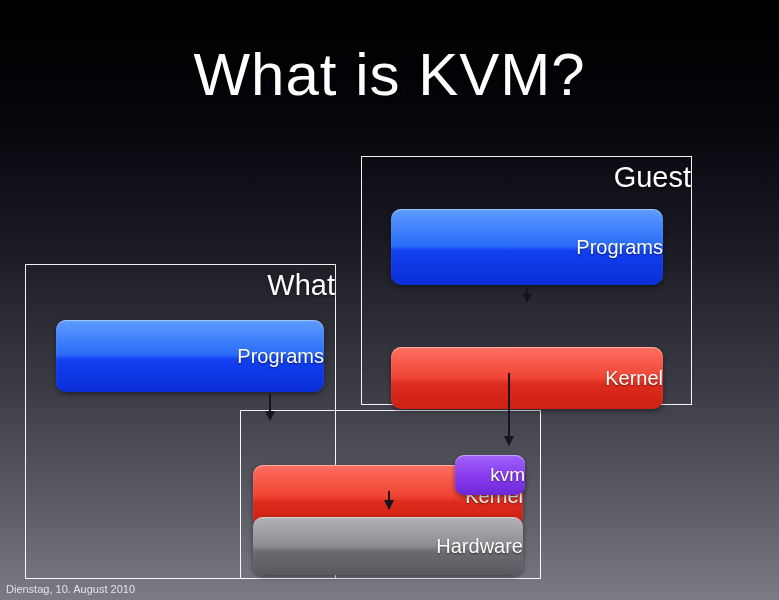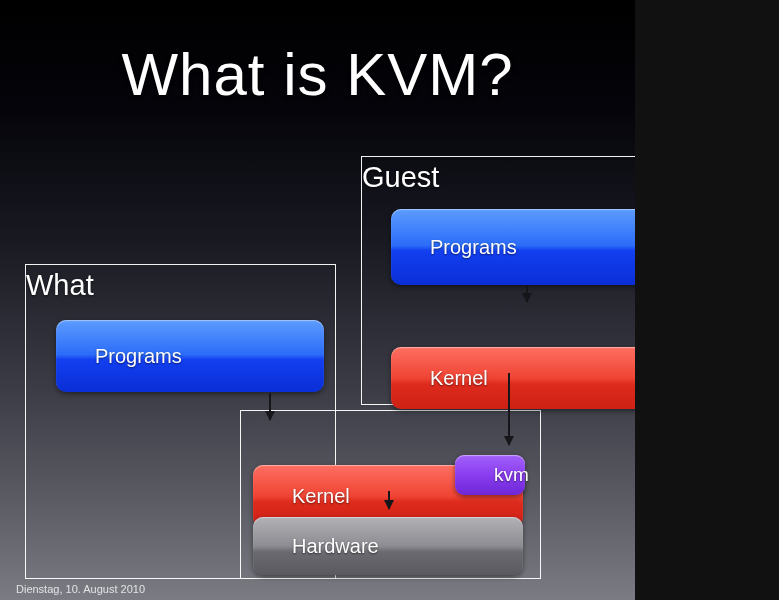--- a/index.html
+++ b/index.html
@@ -1,19 +1,19 @@
 <!DOCTYPE html>
 <html><head>
 <meta charset="utf-8">
 <style>
   * { margin:0; padding:0; box-sizing:border-box; }
   html,body { background:#111; }
   .slide {
     position:relative;
-    width:635px; height:600px;
+    width:779px; height:600px;
     overflow:hidden;
     font-family:"Liberation Sans", sans-serif;
     background:linear-gradient(180deg,
       #000000 0%,
       #04040a 18%,
       #191922 40%,
       #3c3c46 65%,
       #5e5e67 85%,
       #7b7b83 100%);
     color:#fff;
@@ -28,51 +28,50 @@
   .frame {
     position:absolute;
     border:1.5px solid rgba(255,255,255,0.95);
     z-index:1;
   }
   .guest-frame  { left:361px; top:156px; width:331px; height:249px; }
   .host-frame   { left:25px;  top:264px; width:311px; height:315px; }
   .kernel-frame { left:240px; top:410px; width:301px; height:169px; }
   .frame-label {
     position:absolute; top:4px; left:0; width:100%;
-    text-align:left; font-size:29px; color:#fff;
+    text-align:right; font-size:29px; color:#fff;
     text-shadow:0 1px 3px rgba(0,0,0,0.6);
   }
   .box {
     position:absolute;
-    display:flex; align-items:center; justify-content:flex-start;
+    display:flex; align-items:center; justify-content:flex-end;
     border-radius:10px;
     font-size:20px; color:#fff;
     text-shadow:0 1px 2px rgba(0,0,0,0.55);
     box-shadow:inset 0 1px 1px rgba(255,255,255,0.45), 0 2px 5px rgba(0,0,0,0.45);
     z-index:2;
-    padding-left:39px;
   }
   .box.blue   { background:linear-gradient(180deg,#5d9cfe 0%,#2b6cf9 48%,#123ff0 55%,#0a2ed6 100%); }
   .box.red    { background:linear-gradient(180deg,#fd6f61 0%,#f04434 50%,#dd2b1d 60%,#ce2014 100%);margin-top:37px; }
   .box.gray   { background:linear-gradient(180deg,#b2b2b6 0%,#8c8c92 50%,#6a6a70 60%,#59595f 100%); }
   .box.kvm    { background:linear-gradient(180deg,#a261f9 0%,#8a3df0 50%,#6d27d6 100%); border-radius:9px; font-size:19px; z-index:3; }
 
   .guest-programs { left:391px; top:209px; width:272px; height:76px; }
   .guest-kernel   { left:391px; top:310px; width:272px; height:62px; }
   .host-programs  { left:56px;  top:320px; width:268px; height:72px; }
   .host-kernel    { left:253px; top:428px; width:270px; height:62px; }
   .kvm-box        { left:455px; top:455px; width:70px;  height:40px; }
   .hardware-box   { left:253px; top:517px; width:270px; height:58px; }
 
   .arrows {
     position:absolute; left:0; top:0; width:779px; height:600px;
     z-index:4; pointer-events:none;
   }
   .footer {
-    position:absolute; left:16px; top:583px;
+    position:absolute; left:6px; top:583px;
     font-size:11px; color:#e3e3e6;
   }
 </style>
 </head>
 <body>
 
 <div class="slide">
 
   <h1 class="title">What is KVM?</h1>
 

